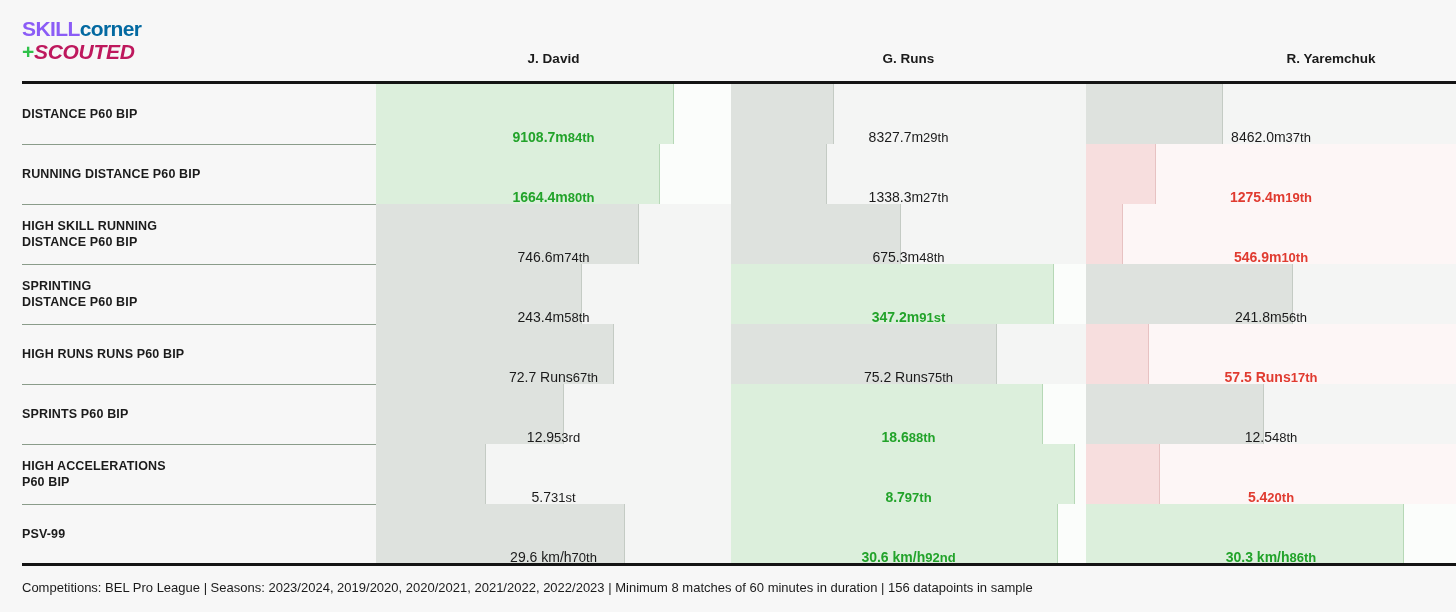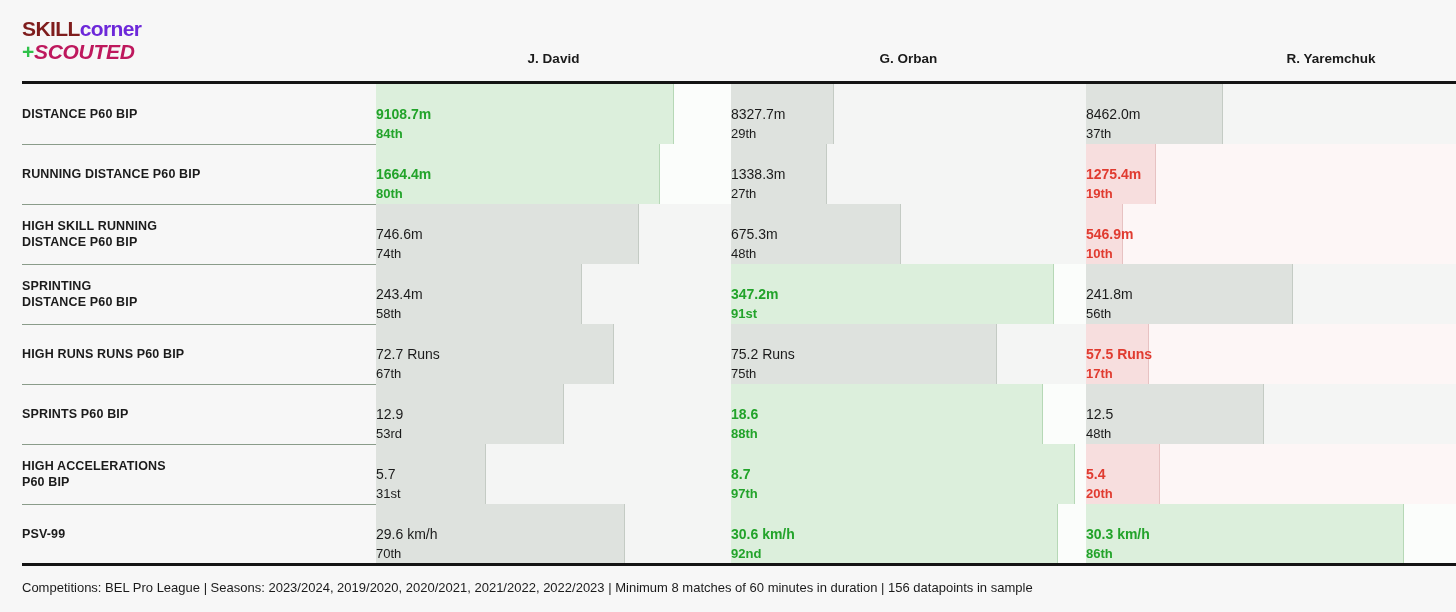--- a/index.html
+++ b/index.html
@@ -7,22 +7,22 @@
     width: 1456px; height: 612px;
     background: #f7f7f7;
     font-family: "Liberation Sans", sans-serif;
     overflow: hidden;
   }
   #root { position: relative; width: 1456px; height: 612px; background: #f7f7f7; }
 
   
   .logo { position: absolute; left: 22px; top: 18px; line-height: 1; }
   .logo-line1 { font-size: 21px; font-weight: 800; letter-spacing: -0.6px; white-space: nowrap; }
-  .logo-skill { color: #7f1d1d; }
-  .logo-corner { color: #6d28d9; }
+  .logo-skill { color: #8b5cf6; }
+  .logo-corner { color: #0369a1; }
   .logo-line2 { font-size: 21px; font-weight: 800; font-style: italic; letter-spacing: -0.3px; margin-top: 2px; white-space: nowrap; }
   .logo-plus { color: #2fc14a; font-style: normal; }
   .logo-scouted { color: #be185d; }
 
   
   .header-row { position: absolute; left: 0; top: 48px; width: 1456px; height: 26px; }
   .player-head {
     position: absolute; top: 0; height: 26px;
     font-size: 13.5px; font-weight: 700; color: #1b1b1b;
     text-align: center; line-height: 22px;
@@ -47,22 +47,22 @@
   .bar { position: absolute; left: 0; top: 0; height: 60px; }
   .bar-neutral { background: #dee2de; border-right: 1px solid #c4cbc4; }
   .bar-good    { background: #dcefdc; border-right: 1px solid #b6d8b6; }
   .bar-bad     { background: #f7dede; border-right: 1px solid #e7c2c2; }
   .cell-track { position: absolute; left: 0; top: 0; height: 60px; width: 100%; }
   .track-neutral { background: #f4f5f4; }
   .track-good    { background: #fbfdfb; }
   .track-bad     { background: #fdf6f6; }
 
   .cell-text {
-    position: absolute; top: 10px; height: 60px; width: 100%;
-    display: flex; flex-direction: column; align-items: flex-start; justify-content: center;
+    position: absolute; top: 3px; height: 60px; width: 100%;
+    display: flex; flex-direction: row; align-items: flex-end; justify-content: center;
     line-height: 19px; pointer-events: none;
   }
   .cell-value { font-size: 14px; }
   .cell-rank  { font-size: 13px; }
   .t-neutral .cell-value, .t-neutral .cell-rank { color: #1b1b1b; font-weight: 400; }
   .t-good .cell-value, .t-good .cell-rank { color: #22a32a; font-weight: 700; }
   .t-bad  .cell-value, .t-bad  .cell-rank { color: #e03b30; font-weight: 700; }
 
   
   .footer {
@@ -75,21 +75,21 @@
 
 <div id="root">
 
   <div class="logo">
     <div class="logo-line1"><span class="logo-skill">SKILL</span><span class="logo-corner">corner</span></div>
     <div class="logo-line2"><span class="logo-plus">+</span><span class="logo-scouted">SCOUTED</span></div>
   </div>
 
   <div class="header-row" id="header-row">
       <div class="player-head" style="left: 376px; width: 355px;">J. David</div>
-      <div class="player-head" style="left: 731px; width: 355px;">G. Orban</div>
+      <div class="player-head" style="left: 731px; width: 355px;">G. Runs</div>
       <div class="player-head" style="left: 1146px; width: 370px;">R. Yaremchuk</div>
     </div>
 
   <div class="rule-top"></div>
 
   <div class="table-body" id="table-body">
       <div class="row" style="top: 0px;">
         <div class="row-label">
           <div>DISTANCE P60 BIP</div>
         </div>

